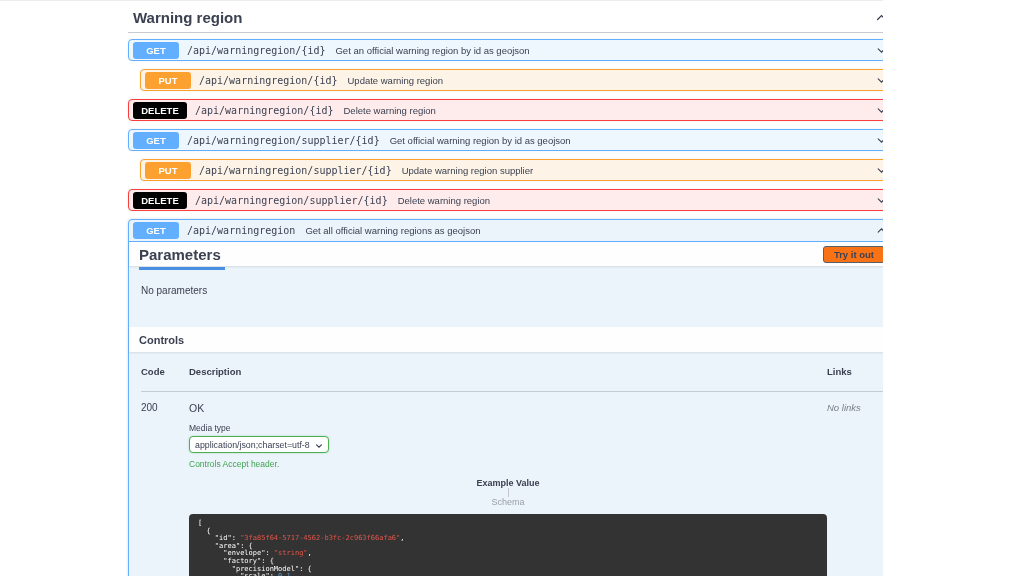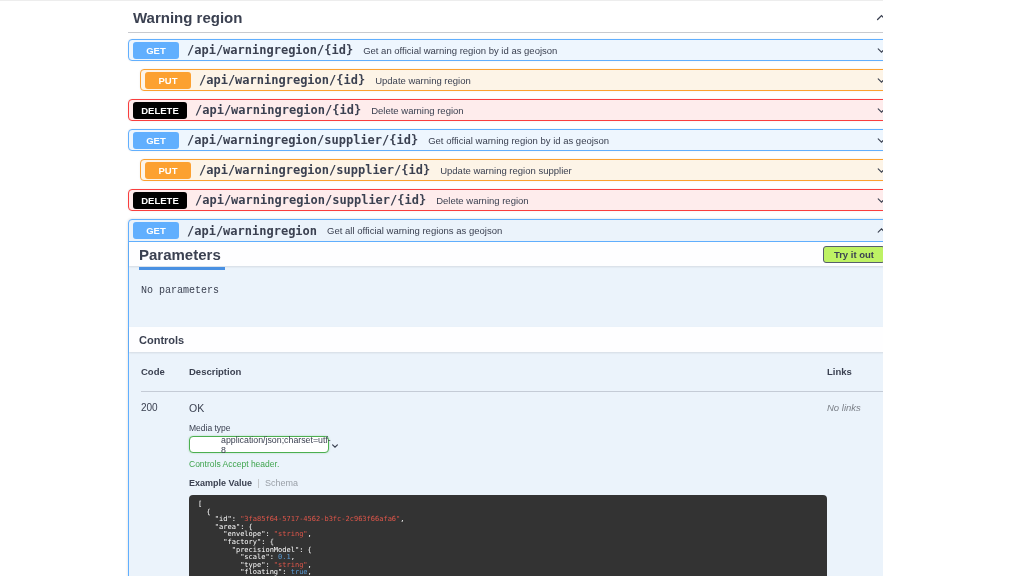--- a/index.html
+++ b/index.html
@@ -36,21 +36,21 @@
     display:inline-block; width:46px; text-align:center; padding:3px 0;
     border-radius:3px; color:#fff; font-size:9.5px; font-weight:700;
     font-family:"Liberation Sans", sans-serif;
   }
   .opblock.delete .badge { width:54px; }
   .get    .badge { background:#61affe; }
   .put    .badge { background:#fca130; }
   .delete .badge { background:#000000; }
   .path {
     margin-left:8px; font-family:"DejaVu Sans Mono", monospace;
-    font-weight:700; font-size:12px; color:#3b4151;
+    font-weight:400; font-size:10px; color:#3b4151;
   }
   .desc { margin-left:10px; font-size:9.5px; color:#3b4151; }
   .chev { margin-left:auto; line-height:0; cursor:pointer; }
 
   
   .opblock-open {
     border:1px solid #61affe; border-radius:4px; background:#ebf3fb;
     box-shadow:0 0 3px rgba(0,0,0,.15);
   }
   .opblock-open .opblock { margin:0; border:none; border-bottom:1px solid #61affe;
@@ -61,25 +61,25 @@
     justify-content:space-between; padding:0 10px;
     box-shadow:0 1px 2px rgba(0,0,0,.10);
   }
   .params-bar { height:24px; }
   .tab-item { position:relative; font-size:15px; font-weight:700; color:#3b4151; cursor:pointer; }
   .tab-item::after {
     content:""; position:absolute; left:0; right:-4px; bottom:-7px;
     height:3px; background:#4990e2;
   }
   .try-btn {
-    background:#bef264; border:1px solid #565f6c; border-radius:3px;
+    background:#f97316; border:1px solid #565f6c; border-radius:3px;
     font-size:9.5px; font-weight:700; color:#3b4151; padding:2px 10px; cursor:pointer;
     font-family:"Liberation Sans", sans-serif;
   }
-  .params-body { padding:14px 12px 29px 12px;font-family:Liberation Mono, monospace; }
+  .params-body { padding:14px 12px 29px 12px; }
   .no-params { font-size:10px; color:#3b4151; }
   .responses-bar { height:25px; }
   .responses-title { font-size:11px; font-weight:700; color:#3b4151; }
 
   .responses-body { padding:14px 12px 0 12px; }
   .rt-head { display:flex; font-size:9.5px; font-weight:700; color:#3b4151;
     padding-bottom:14px; border-bottom:1px solid rgba(59,65,81,.22); }
   .rt-row { display:flex; padding-top:10px; }
   .col-code { width:48px; }
   .col-desc { flex:1; }
@@ -88,24 +88,24 @@
   .ok-val { font-size:10.5px; }
   .no-links { font-size:9.5px; font-style:italic; color:#7a7f87; }
 
   .media-label { font-size:8.5px; color:#3b4151; margin-top:9px; }
   .media-select {
     margin-top:3px; width:140px; height:17px; background:#fff;
     border:1.5px solid #4caf50; border-radius:4px;
     display:flex; align-items:center; justify-content:space-between;
     padding:0 5px; cursor:pointer; box-shadow:0 0 2px rgba(76,175,80,.4);
   }
-  .media-select-text { font-size:8.8px; color:#3b4151;margin-left:26px; }
+  .media-select-text { font-size:8.8px; color:#3b4151; }
   .accept-note { font-size:8.5px; color:#3fa44e; margin-top:6px; }
 
-  .example-tabs { display:flex; align-items:center; margin-top:9px; }
+  .example-tabs { display:flex; align-items:center; margin-top:9px;flex-direction:column; }
   .ex-tab { font-size:9px; cursor:pointer; }
   .ex-tab.active { color:#3b4151; font-weight:700; }
   .ex-tab.inactive { color:#9aa0a8; }
   .ex-sep { width:1px; height:9px; background:#c4c8cc; margin:0 6px; }
 
   .code-block {
     margin-top:7px; background:#333333; border-radius:4px;
     padding:6px 9px; height:400px; overflow:hidden;
   }
   .code-block pre {

